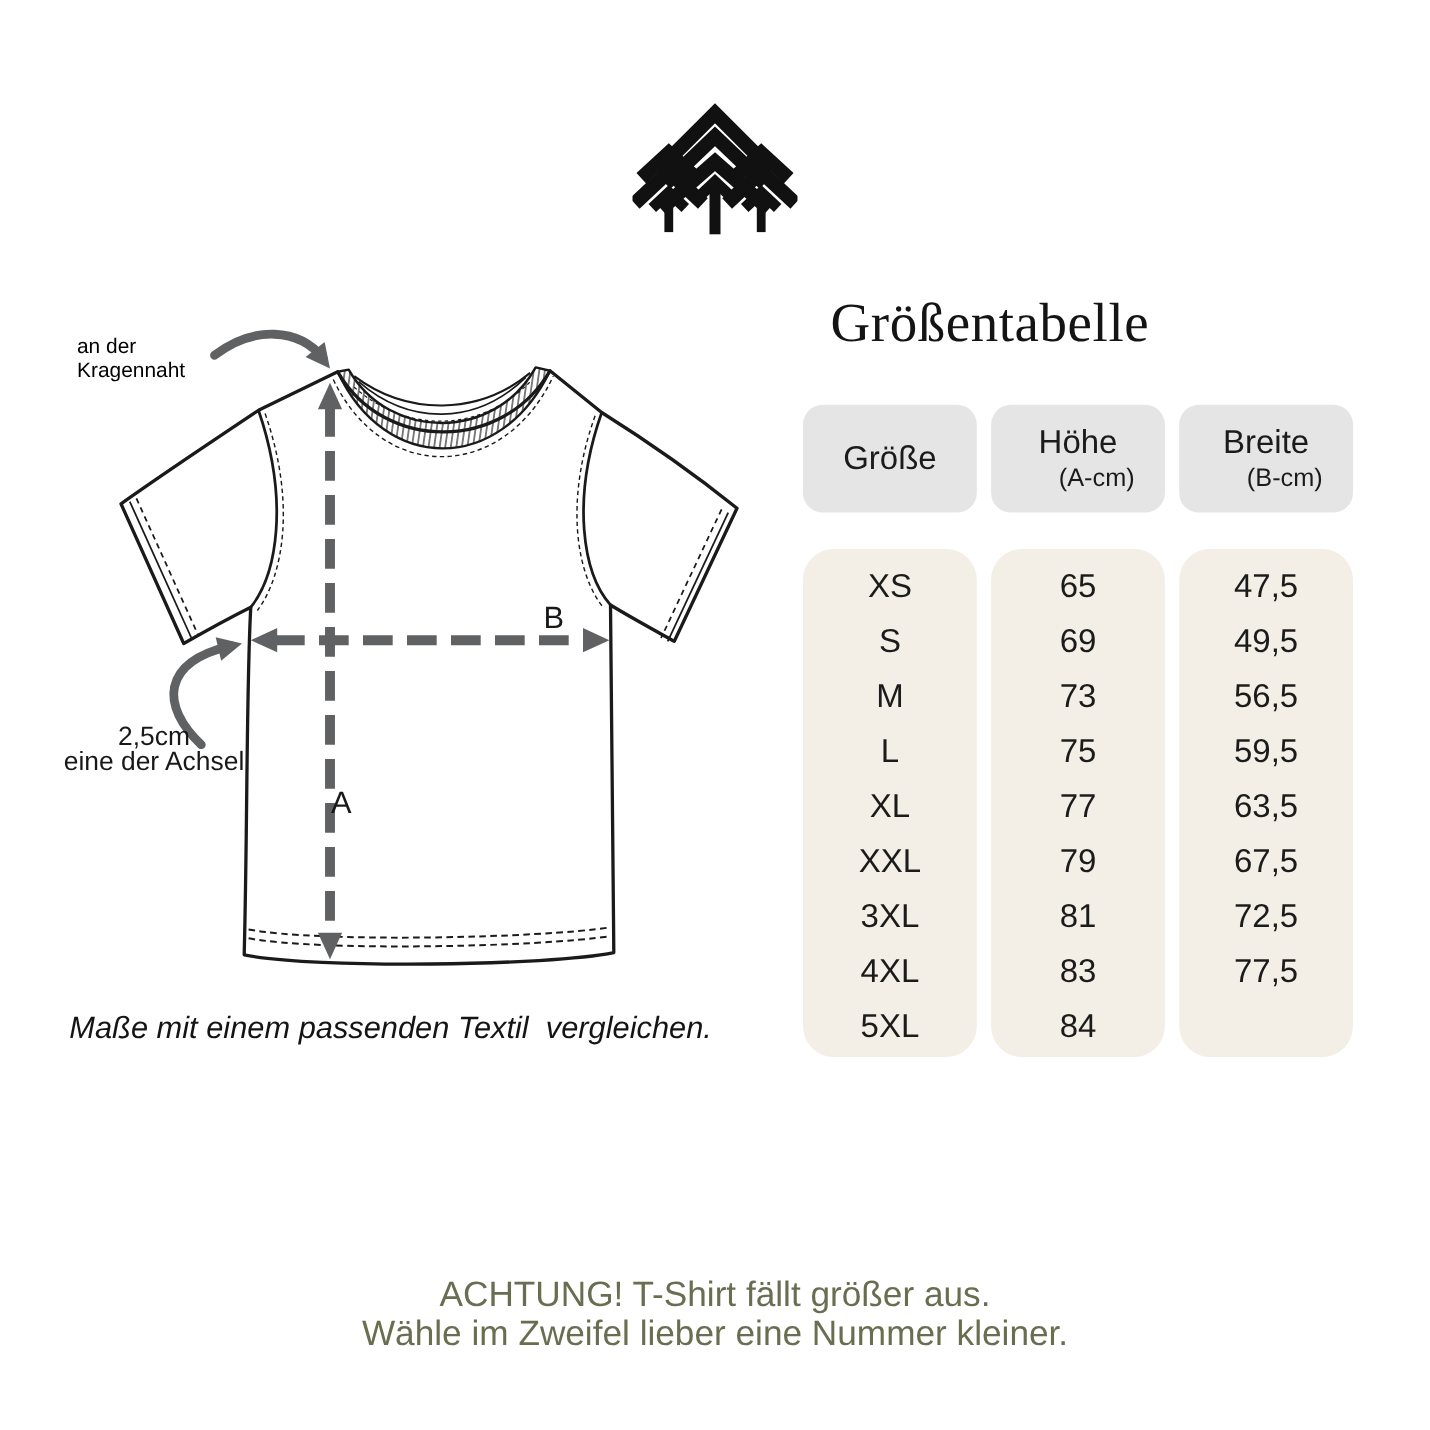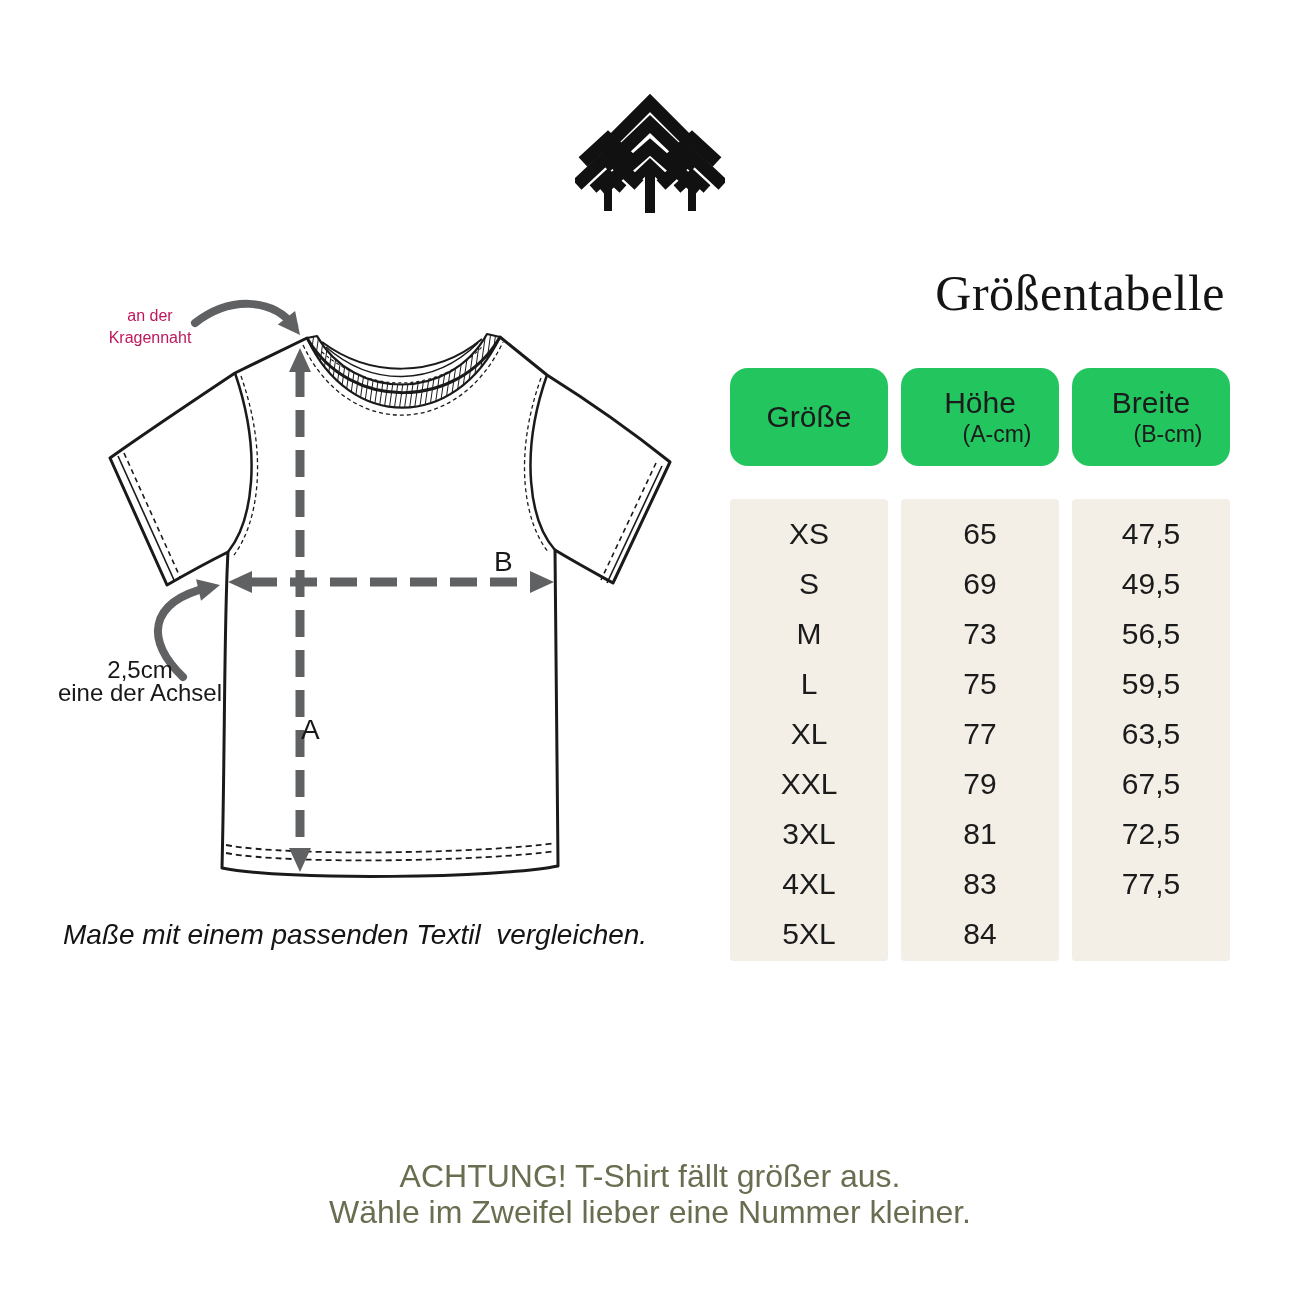--- a/index.html
+++ b/index.html
@@ -7,54 +7,54 @@
     width:1300px;height:1300px;position:relative;overflow:hidden;
     background:#ffffff;font-family:"Liberation Sans",sans-serif;color:#1b1b1b;
   }
   .abs{position:absolute;}
 
   
   .logo{left:575px;top:92px;width:150px;height:125px;}
 
   
   .title{
-    left:755px;top:264px;width:470px;text-align:right;
+    left:755px;top:264px;width:470px;text-align:left;
     font-family:"Liberation Serif",serif;font-size:50px;color:#141414;
     letter-spacing:0.5px;
   }
 
   
   .shirt{left:50px;top:290px;width:660px;height:620px;}
 
   .note-collar{
-    left:70px;top:305px;width:160px;text-align:center;
-    font-size:16px;line-height:22px;color:#be185d;
+    left:70px;top:305px;width:160px;text-align:left;
+    font-size:19px;line-height:22px;color:#000000;
   }
   .note-armpit{
     left:50px;top:658px;width:180px;text-align:center;
     font-size:24px;line-height:23px;color:#181818;
   }
   .dim-label{font-size:28px;color:#181818;}
   .label-a{left:301px;top:714px;}
   .label-b{left:494px;top:546px;}
 
   .compare-note{left:63px;top:919px;font-size:28px;color:#141414;white-space:pre;font-style:italic;}
 
   
   .size-table{left:730px;top:368px;width:500px;}
   .thead{display:flex;gap:13px;}
   .hbox{
-    flex:1;height:98px;background:#22c55e;border-radius:18px;
+    flex:1;height:98px;background:#e5e5e5;border-radius:18px;
     display:flex;flex-direction:column;align-items:center;justify-content:center;
   }
   .hmain{font-size:30px;}
   .hsub{font-size:23px;margin-top:1px;margin-left:34px;}
   .tbody{display:flex;gap:13px;margin-top:33px;}
   .cbox{
-    flex:1;height:462px;background:#f3efe6;border-radius:4px;
+    flex:1;height:462px;background:#f3efe6;border-radius:28px;
     display:grid;grid-template-rows:repeat(9,1fr);
     padding:10px 0 2px 0;box-sizing:border-box;
   }
   .cell{display:flex;align-items:center;justify-content:center;font-size:30px;}
 
   
   .warning{
     left:0;top:1158px;width:1300px;text-align:center;
     font-size:32px;font-weight:normal;line-height:36px;color:#6a6e51;
   }

